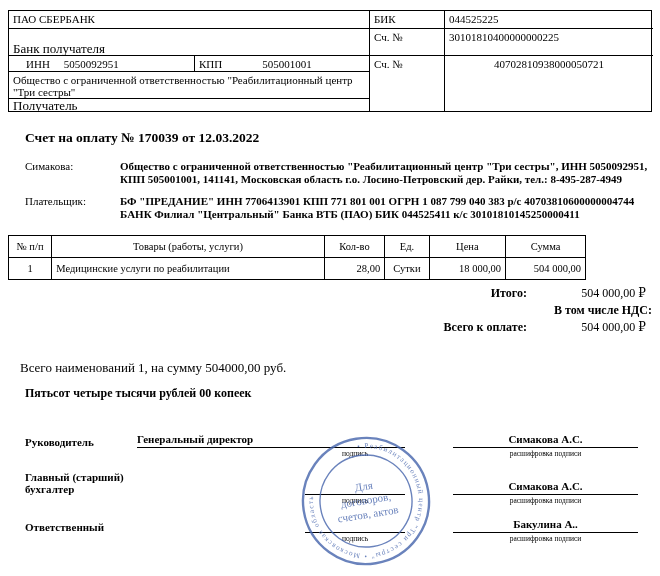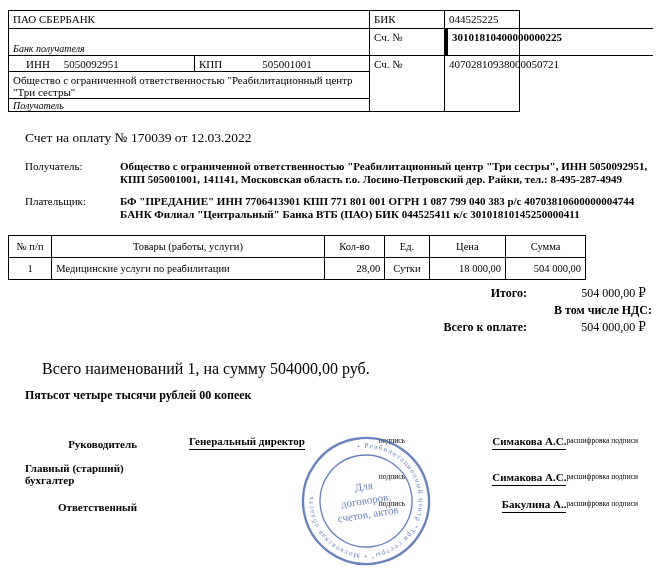--- a/index.html
+++ b/index.html
@@ -10,39 +10,39 @@
     color:#000;
   }
   .page { position:relative; width:660px; height:576px; padding:10px 8px 0 8px; overflow:hidden; background:#fff; }
 
   
   .bank-grid {
     display:grid;
     grid-template-columns:186px 174px 75px 209px;
     grid-template-rows:18px 27px 16px 27px 12px;
     border:1px solid #000;
-    width:512px; font-size:11px; line-height:12px;
+    width:644px; font-size:11px; line-height:12px;
   }
   .bg-cell { padding:2px 4px; overflow:hidden; }
-  .cap { font-size:10px; line-height:9px;font-style:italic; }
+  .cap { font-size:13px; line-height:9px; }
   .c-bankname { grid-column:1/3; grid-row:1; border-bottom:1px solid #000; }
   .c-bik-l   { grid-column:3; grid-row:1; border-left:1px solid #000; border-bottom:1px solid #000; }
   .c-bik-v   { grid-column:4; grid-row:1; border-left:1px solid #000; border-bottom:1px solid #000; }
   .c-bankcap { grid-column:1/3; grid-row:2; border-bottom:1px solid #000; display:flex; align-items:flex-end; }
   .c-acc1-l  { grid-column:3; grid-row:2; border-left:1px solid #000; border-bottom:1px solid #000; }
-  .c-acc1-v  { grid-column:4; grid-row:2; border-left:4px solid #000000; border-bottom:1px solid #000;font-weight:bold; }
+  .c-acc1-v  { grid-column:4; grid-row:2; border-left:1px solid #000000; border-bottom:1px solid #000; }
   .c-inn     { grid-column:1; grid-row:3; border-right:1px solid #000; border-bottom:1px solid #000; display:flex; gap:14px; padding-left:17px;text-align:right; }
   .c-kpp     { grid-column:2; grid-row:3; border-bottom:1px solid #000; display:flex; gap:40px;text-align:center; }
   .c-acc2-l  { grid-column:3; grid-row:3/6; border-left:1px solid #000; }
-  .c-acc2-v  { grid-column:4; grid-row:3/6; border-left:1px solid #000; }
+  .c-acc2-v  { grid-column:4; grid-row:3/6; border-left:1px solid #000;text-align:center; }
   .c-recip   { grid-column:1/3; grid-row:4; border-bottom:1px solid #000; line-height:12px; }
   .c-recipcap{ grid-column:1/3; grid-row:5; }
 
   
-  .doc-title { margin:18px 0 0 17px; font-size:13.5px; font-weight:normal; }
+  .doc-title { margin:18px 0 0 17px; font-size:13.5px; font-weight:bold; }
 
   
   .parties { margin-top:14px; font-size:11px; }
   .p-row { display:flex; margin:0 0 9px 17px; }
   .p-label { width:95px; flex:none; }
   .p-value { flex:1; font-weight:bold; line-height:13px; padding-right:4px; }
 
   
   table.items { width:578px; border-collapse:collapse; margin-top:14px; font-size:10.5px; }
   table.items th, table.items td { border:1px solid #000; padding:3px 4px; height:22px; }
@@ -54,27 +54,27 @@
   .col-price{ width:84px; text-align:right; padding-right:8px; }
   .col-sum  { width:88px; text-align:right; padding-right:8px; }
 
   
   .totals { width:644px; margin-top:5px; font-size:12px; }
   .t-row { display:flex; justify-content:flex-end; line-height:17px; }
   .t-label { font-weight:bold; }
   .t-value { width:125px; text-align:right; padding-right:6px; }
 
   
-  .summary { margin:24px 0 0 34px; font-size:16px; }
+  .summary { margin:24px 0 0 12px; font-size:13px; }
   .in-words { margin:10px 0 0 17px; font-size:12px; font-weight:bold; }
 
   
   .signatures { margin:32px 0 0 17px; font-size:11px; }
   .s-row { display:flex; align-items:flex-end; margin-bottom:12px; }
-  .s-col { display:flex; flex-direction:row; justify-content:flex-end; }
+  .s-col { display:flex; flex-direction:column; justify-content:flex-end; }
   .s-role { width:112px; font-weight:bold; }
   .s-pos  { width:168px; font-weight:bold; }
   .s-sign { width:100px; }
   .s-gap  { width:48px; }
   .s-name { width:185px; font-weight:bold; text-align:center; }
   .s-line { border-bottom:1px solid #000; min-height:15px; }
   .s-noline { min-height:15px; }
   .s-cap { font-size:7.5px; font-weight:normal; height:11px; text-align:center; padding-top:1px; line-height:9px; }
 
   
@@ -103,21 +103,21 @@
     <div class="bg-cell c-acc2-l">Сч. №</div>
     <div class="bg-cell c-acc2-v">40702810938000050721</div>
     <div class="bg-cell c-recip">Общество с ограниченной ответственностью "Реабилитационный центр "Три сестры"</div>
     <div class="bg-cell c-recipcap cap">Получатель</div>
   </div>
 
   <div class="doc-title">Счет на оплату № 170039 от 12.03.2022</div>
 
   <div class="parties">
     <div class="p-row">
-      <div class="p-label">Получатель:</div>
+      <div class="p-label">Симакова:</div>
       <div class="p-value">Общество с ограниченной ответственностью "Реабилитационный центр "Три сестры", ИНН 5050092951, КПП 505001001, 141141, Московская область г.о. Лосино-Петровский дер. Райки, тел.: 8-495-287-4949</div>
     </div>
     <div class="p-row">
       <div class="p-label">Плательщик:</div>
       <div class="p-value">БФ "ПРЕДАНИЕ" ИНН 7706413901 КПП 771 801 001 ОГРН 1 087 799 040 383  р/с 40703810600000004744 БАНК Филиал "Центральный" Банка ВТБ (ПАО) БИК 044525411 к/с 30101810145250000411</div>
     </div>
   </div>
 
   <table class="items">
     <thead>

